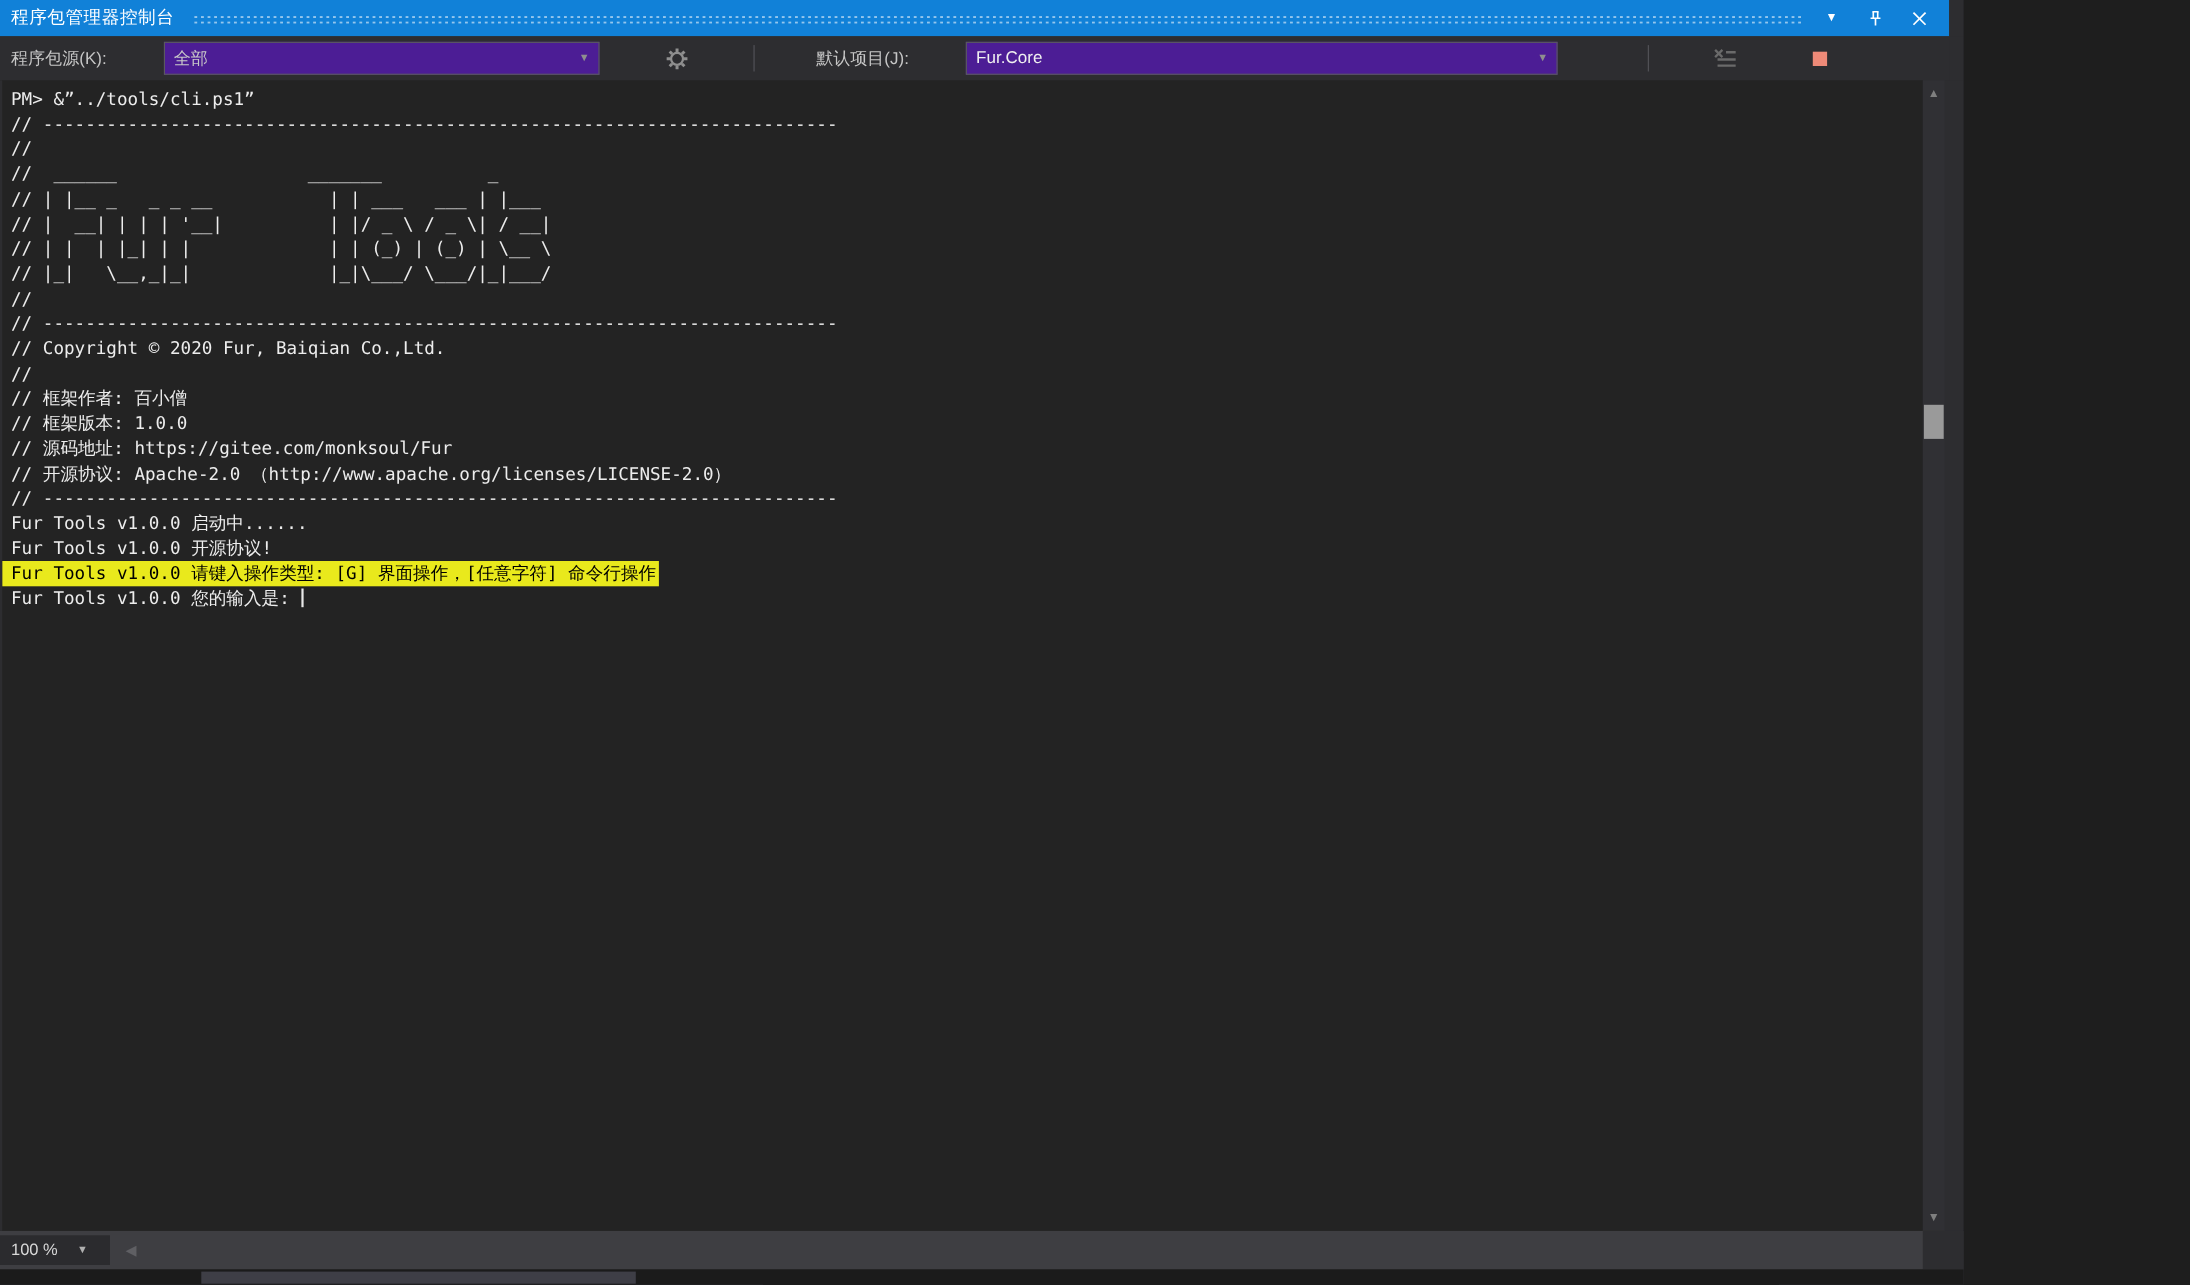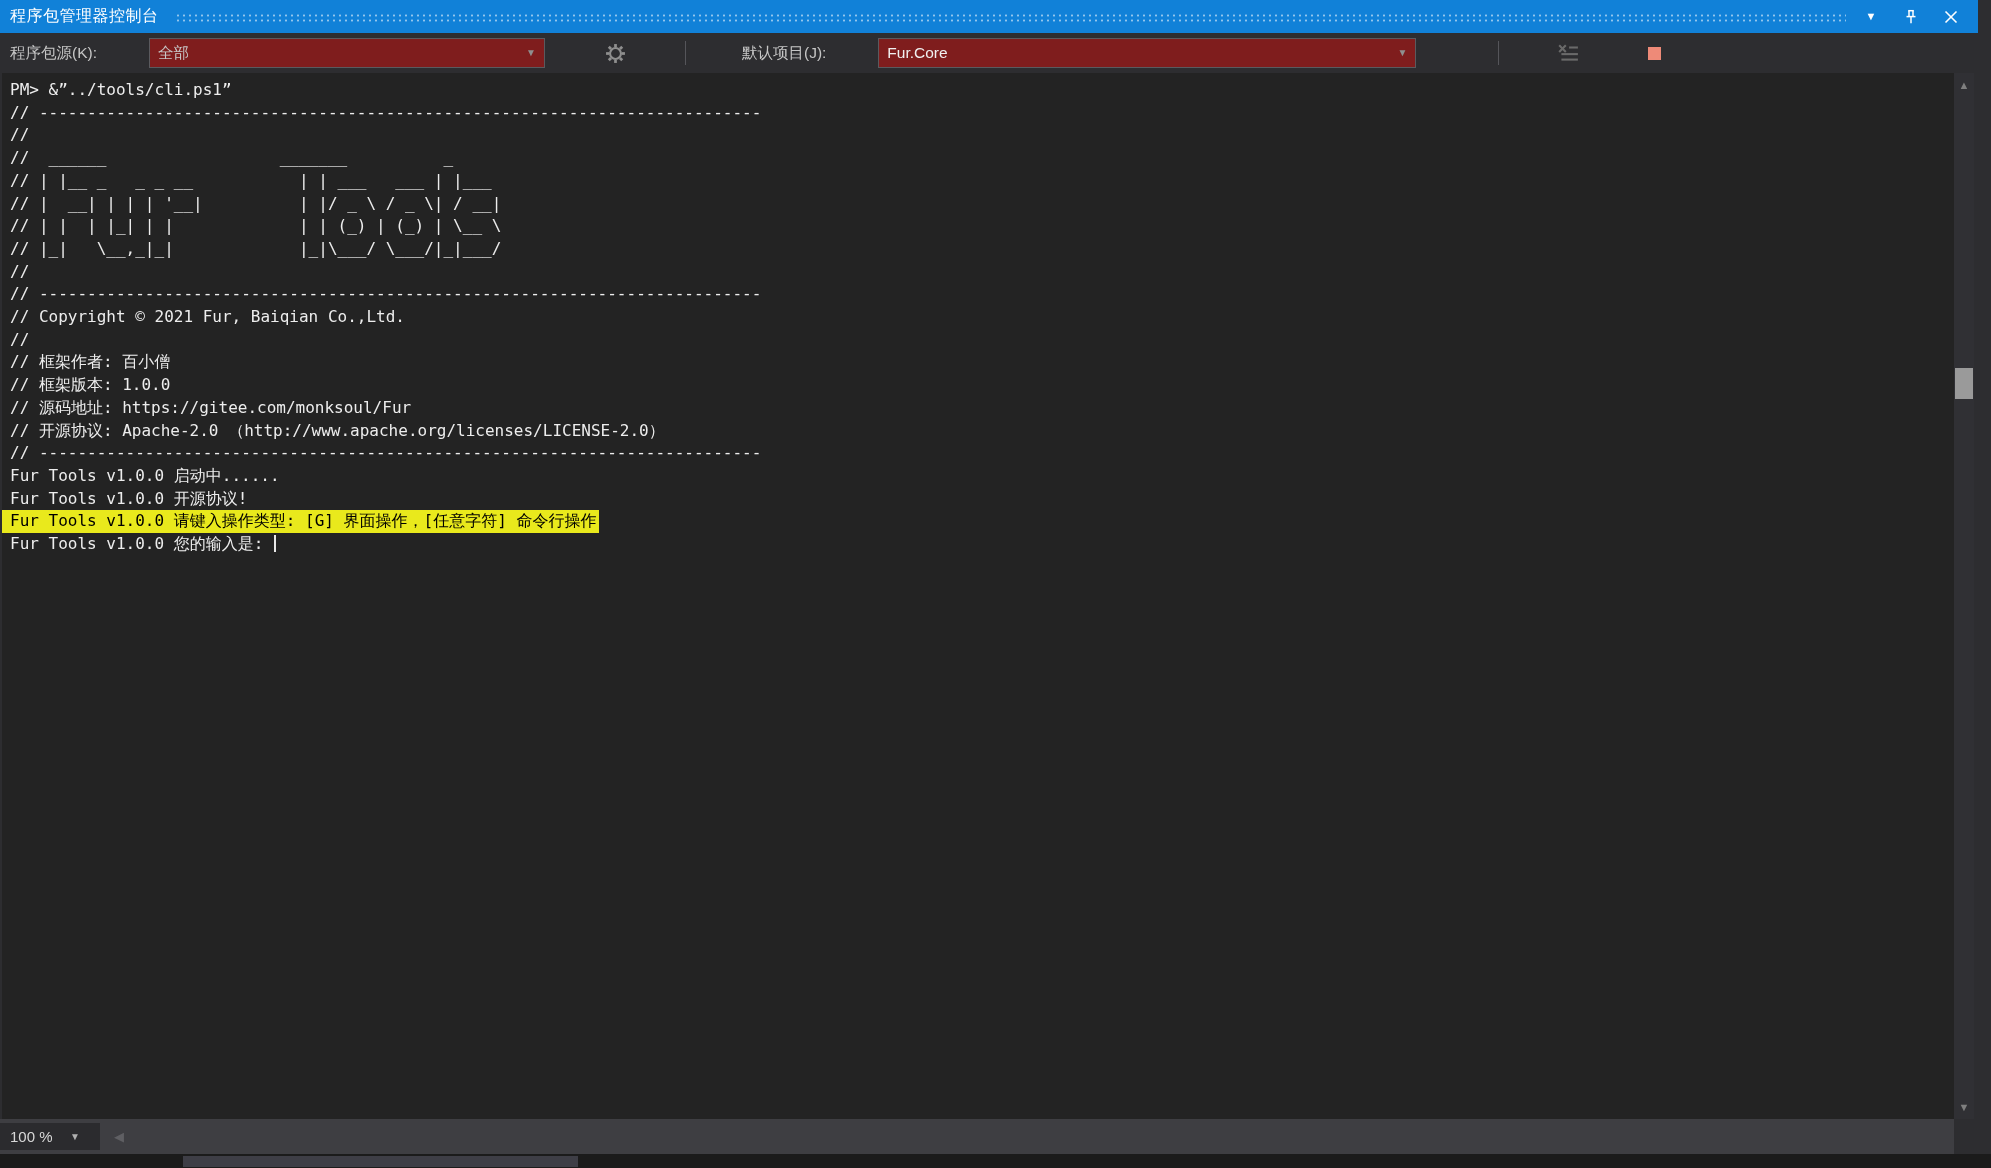--- a/index.html
+++ b/index.html
@@ -6,39 +6,39 @@
     --titlebar-blue:#1181d8;
     --toolbar-bg:#2d2d30;
     --console-bg:#232323;
     --hl-bg:#e9e91c;
     --hl-fg:#000000;
     --stop-red:#ee8a78;
   }
   *{margin:0;padding:0;box-sizing:border-box;}
   html,body{background:#1e1e1e;}
   body{font-family:"Liberation Sans",sans-serif;}
-  .window{width:1991px;height:1168px;background:var(--toolbar-bg);position:relative;overflow:hidden;display:flex;flex-direction:column;}
+  .window{width:1785px;height:1168px;background:var(--toolbar-bg);position:relative;overflow:hidden;display:flex;flex-direction:column;}
 
   
   .titlebar-row{display:flex;height:33px;flex:0 0 auto;}
   .titlebar{flex:1;background:var(--titlebar-blue);display:flex;align-items:center;padding:0 10px 0 10px;}
   .titlebar .title{color:#ffffff;font-size:16px;white-space:nowrap;letter-spacing:.5px;}
   .grip{flex:1;height:10px;margin:2px 16px 0 16px;
         background-image:radial-gradient(rgba(255,255,255,.55) 1px,transparent 1.5px);
         background-size:6px 5px;background-position:0 0;}
   .tb-icons{display:flex;align-items:center;gap:22px;margin-right:8px;}
   .tb-icon{display:flex;align-items:center;justify-content:center;width:18px;height:18px;cursor:default;}
   .tb-chevron{color:#fff;font-size:11px;line-height:1;}
   .edge-col{width:13px;background:#2d2d30;flex:0 0 auto;}
 
   
   .toolbar-row{display:flex;height:40px;flex:0 0 auto;}
   .toolbar{flex:1;background:var(--toolbar-bg);display:flex;align-items:center;padding-left:10px;gap:44px;}
   .tool-label{color:#c6c6c6;font-size:15.5px;margin-right:8px;white-space:nowrap;}
-  .combo{height:30px;border:1px solid #5a5a5e;background:#7f1d1d;display:flex;align-items:center;padding:0 8px;color:#c8c8c8;font-size:15.5px;}
+  .combo{height:30px;border:1px solid #5a5a5e;background:#4c1d95;display:flex;align-items:center;padding:0 8px;color:#c8c8c8;font-size:15.5px;}
   .combo .arrow{margin-left:auto;color:#8f8f8f;font-size:10px;line-height:1;}
   .combo.src{width:396px;margin-right:14px;}
   .combo.proj{width:538px;color:#f0f0f0;margin-right:26px;}
   .sep{width:1px;height:24px;background:#55555a;margin:0 12px;}
   .icon-btn{display:flex;align-items:center;justify-content:center;width:26px;height:26px;}
   .stop-square{width:13px;height:13px;background:var(--stop-red);}
 
   
   .main-row{display:flex;flex:1 1 auto;min-height:0;}
   .console{width:1954px;background:var(--console-bg);color:#ededed;
@@ -156,21 +156,21 @@
         <div class="console-line"><span>PM&gt; &amp;”../tools/cli.ps1”</span></div>
         <div class="console-line"><span>// ---------------------------------------------------------------------------</span></div>
         <div class="console-line"><span>//</span></div>
         <div class="console-line"><span>//  ______                  _______          _     </span></div>
         <div class="console-line"><span>// | |__ _   _ _ __           | | ___   ___ | |___ </span></div>
         <div class="console-line"><span>// |  __| | | | '__|          | |/ _ \ / _ \| / __|</span></div>
         <div class="console-line"><span>// | |  | |_| | |             | | (_) | (_) | \__ \</span></div>
         <div class="console-line"><span>// |_|   \__,_|_|             |_|\___/ \___/|_|___/</span></div>
         <div class="console-line"><span>//</span></div>
         <div class="console-line"><span>// ---------------------------------------------------------------------------</span></div>
-        <div class="console-line"><span>// Copyright © 2021 Fur, Baiqian Co.,Ltd.</span></div>
+        <div class="console-line"><span>// Copyright © 2020 Fur, Baiqian Co.,Ltd.</span></div>
         <div class="console-line"><span>//</span></div>
         <div class="console-line"><span>// 框架作者: 百小僧</span></div>
         <div class="console-line"><span>// 框架版本: 1.0.0</span></div>
         <div class="console-line"><span>// 源码地址: https://gitee.com/monksoul/Fur</span></div>
         <div class="console-line"><span>// 开源协议: Apache-2.0 （http://www.apache.org/licenses/LICENSE-2.0）</span></div>
         <div class="console-line"><span>// ---------------------------------------------------------------------------</span></div>
         <div class="console-line"><span>Fur Tools v1.0.0 启动中......</span></div>
         <div class="console-line"><span>Fur Tools v1.0.0 开源协议!</span></div>
         <div class="console-line highlight"><span>Fur Tools v1.0.0 请键入操作类型: [G] 界面操作，[任意字符] 命令行操作</span></div>
         <div class="console-line"><span>Fur Tools v1.0.0 您的输入是: </span><span class="caret"></span></div>

